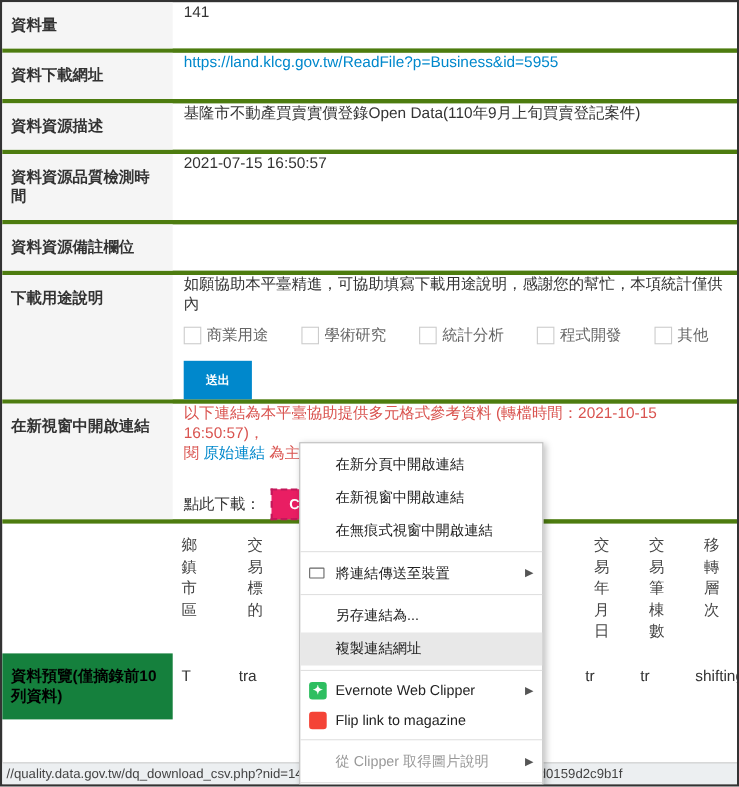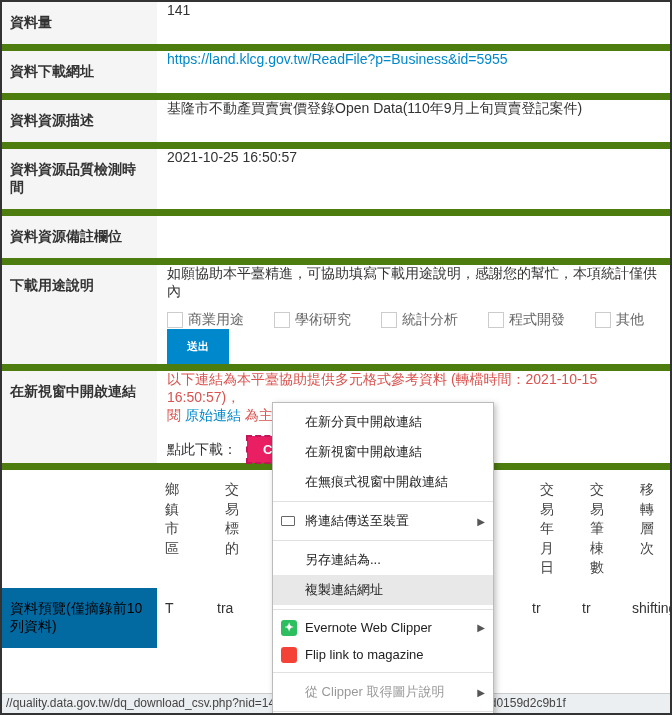--- a/index.html
+++ b/index.html
@@ -1,37 +1,37 @@
 <!DOCTYPE html>
 <html><head>
 <meta charset="utf-8">
 <style>
 * { box-sizing: border-box; margin: 0; padding: 0; }
 body { font-family: Arial, "Microsoft JhengHei", sans-serif; font-size: 14px; width: 672px; height: 715px; overflow: hidden; background: #fff; border: 2px solid #333; position: relative; }
 .content { height: 695px; overflow: hidden; }
-.row { display: flex; border-bottom: 7px solid #4d7c0f; }
+.row { display: flex; border-bottom: 4px solid #4d7c0f; }
 .label-cell { width: 155px; background: #f5f5f5; padding: 12px 8px; font-weight: bold; color: #333; flex-shrink: 0; }
 .value-cell { flex: 1; padding: 0 10px; color: #333; }
 .link { color: #0088cc; text-decoration: none; }
 .purpose-text { margin-bottom: 10px; color: #333; }
-.checkboxes { display: flex; gap: 30px; margin-bottom: 0; flex-wrap: wrap; }
+.checkboxes { display: flex; gap: 30px; margin-bottom: 14px; flex-wrap: wrap; }
 .cb-item { display: flex; align-items: center; gap: 5px; color: #666; }
 .cb-box { width: 16px; height: 16px; border: 1px solid #ccc; background: #fff; }
 .submit-btn { background: #0088cc; color: #fff; border: none; padding: 10px 20px; font-size: 11px; cursor: pointer; font-weight: bold; }
 .red-text { color: #d9534f; }
 .ref-link { color: #0088cc; }
-.dl-row { display: flex; align-items: center; gap: 10px; margin-top: 11px; }
+.dl-row { display: flex; align-items: center; gap: 10px; margin-top: 24px; }
 .dl-label { color: #333; }
 .fmt-btn { border: 2px solid; padding: 4px 14px; font-weight: bold; font-size: 13px; background: #fff; }
 .fmt-csv { border-color: #e91e63; background: #e91e63; color: #fff; outline: 2px dashed #c2185b; outline-offset: -1px; }
 .fmt-xml { border-color: #388e3c; color: #388e3c; }
 .fmt-json { border-color: #1976d2; color: #1976d2; }
 .table-header { display: flex; padding: 10px 8px; }
 .th-col { color: #444; font-size: 14px; text-align: left; line-height: 1.4; }
-.preview-label { width: 155px; background: #0369a1; padding: 12px 8px; font-weight: normal; flex-shrink: 0; }
+.preview-label { width: 155px; background: #15803d; padding: 12px 8px; font-weight: bold; flex-shrink: 0; }
 .preview-row { display: flex; align-items: flex-start; }
 .preview-data { flex: 1; padding: 12px 0; display: flex; }
 .td-col { color: #333; font-size: 14px; }
 .status-bar { position: absolute; bottom: 0; left: 0; right: 0; height: 20px; background: #eceff1; font-size: 12px; color: #444; padding: 2px 4px; overflow: hidden; white-space: nowrap; border-top: 1px solid #ccc; }
 .context-menu { position: absolute; left: 270px; top: 400px; width: 222px; background: #fff; border: 1px solid #bbb; box-shadow: 2px 2px 6px rgba(0,0,0,0.25); padding: 4px 0; z-index: 100; }
 .menu-item { padding: 6px 44px 6px 32px; font-size: 13px; color: #222; position: relative; display: flex; align-items: center; }
 .menu-item.disabled { color: #999; }
 .menu-item.highlighted { background: #e8e8e8; }
 .menu-sep { height: 1px; background: #e0e0e0; margin: 4px 0; }
 .menu-arrow { position: absolute; right: 8px; font-size: 10px; color: #555; }
@@ -57,21 +57,21 @@
   </div>
 </div>
 
 <div class="row">
   <div class="label-cell">資料資源描述</div>
   <div class="value-cell">基隆市不動產買賣實價登錄Open Data(110年9月上旬買賣登記案件)</div>
 </div>
 
 <div class="row">
   <div class="label-cell">資料資源品質檢測時間</div>
-  <div class="value-cell">2021-10-25 16:50:57</div>
+  <div class="value-cell">2021-07-15 16:50:57</div>
 </div>
 
 <div class="row">
   <div class="label-cell">資料資源備註欄位</div>
   <div class="value-cell"></div>
 </div>
 
 <div class="row">
   <div class="label-cell">下載用途說明</div>
   <div class="value-cell">

